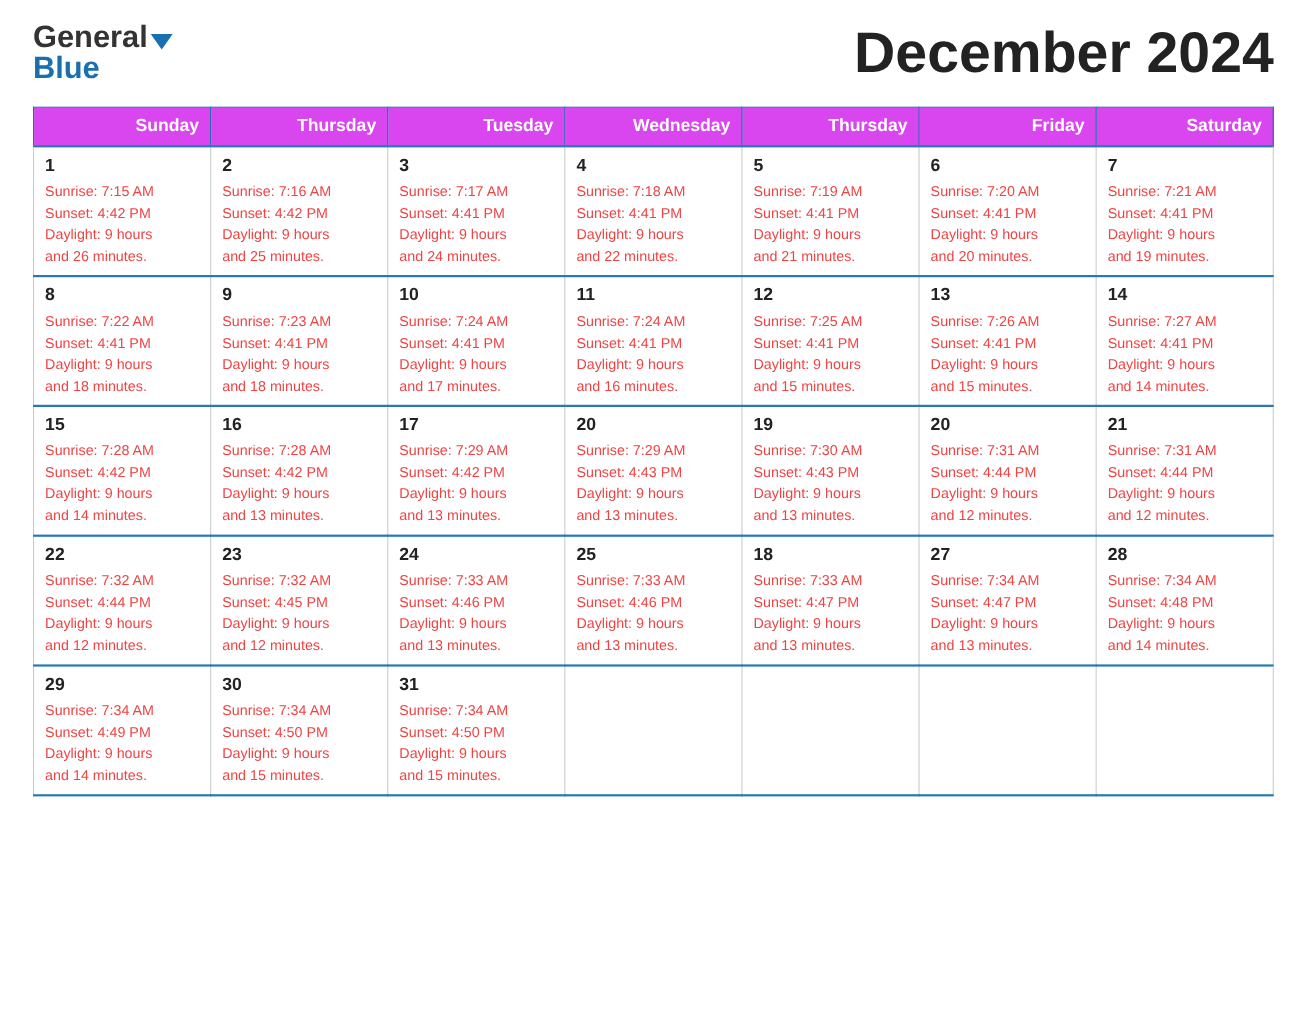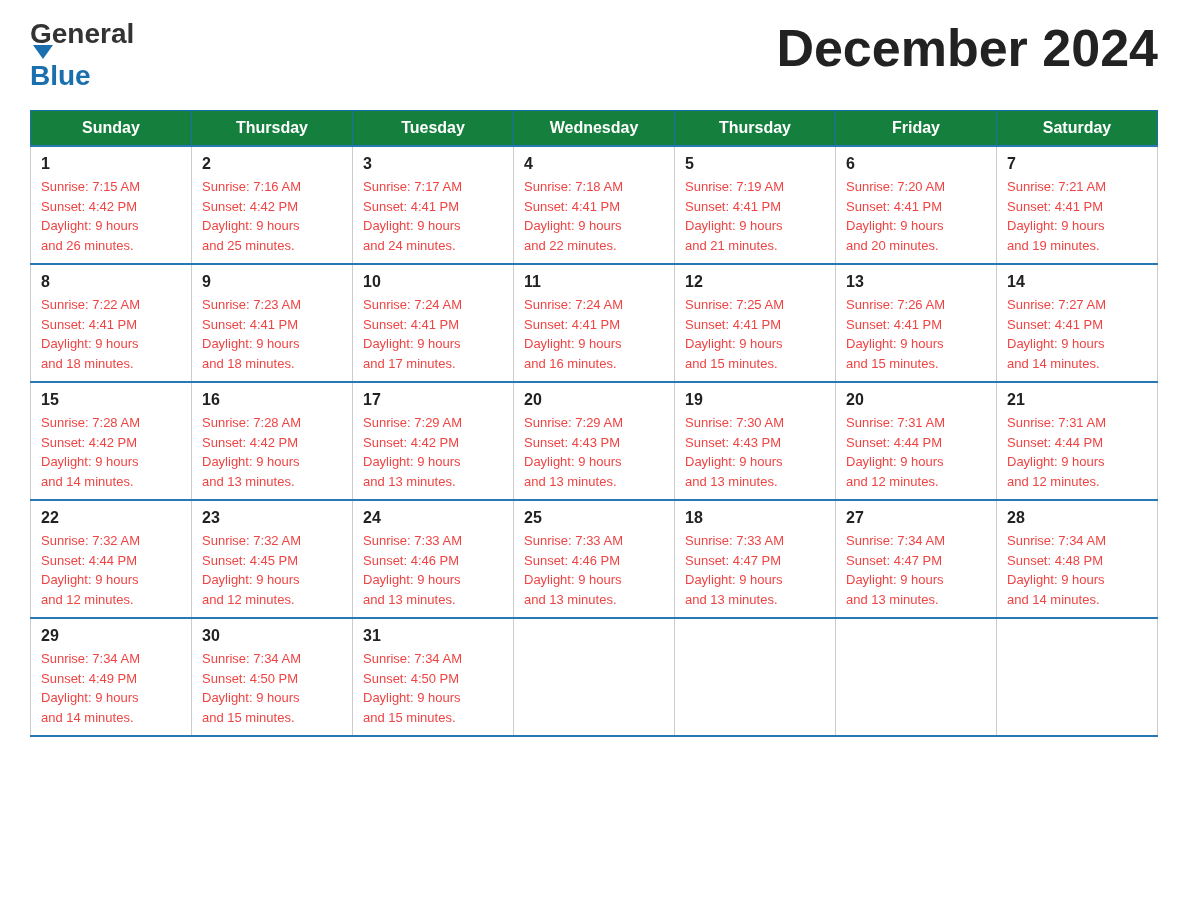--- a/index.html
+++ b/index.html
@@ -58,26 +58,26 @@
       font-size: 22px;
       color: #444;
       margin-top: 4px;
     }
     .calendar {
       width: 100%;
       border-collapse: collapse;
       border: 1px solid #aaa;
     }
     .calendar th {
-      background-color: #15803d;
+      background-color: #d946ef;
       color: #fff;
       font-size: 16px;
       font-weight: bold;
       padding: 8px 10px;
-      text-align: center;
+      text-align: right;
       border: 1px solid #1a6faf;
     }
     .calendar td {
       vertical-align: top;
       padding: 8px 10px;
       border: 1px solid #ccc;
       font-size: 13px;
       color: #333;
       width: calc(100% / 7);
       min-height: 95px;
@@ -96,22 +96,21 @@
       font-size: 13px;
       line-height: 1.5;
       color: #ef4444;
       margin-top: 33px;
     }
     .empty-cell {
       background: #fff;
     }
     .logo-line {
       display: flex;
-      align-items: flex-start;
-      flex-direction: column;
+      align-items: flex-end;
     }
   </style>
 </head>
 <body>
 
 <div class="header">
   <div class="logo">
     <div class="logo-line">
       <span class="logo-general">General</span>
       <span class="logo-triangle"></span>

